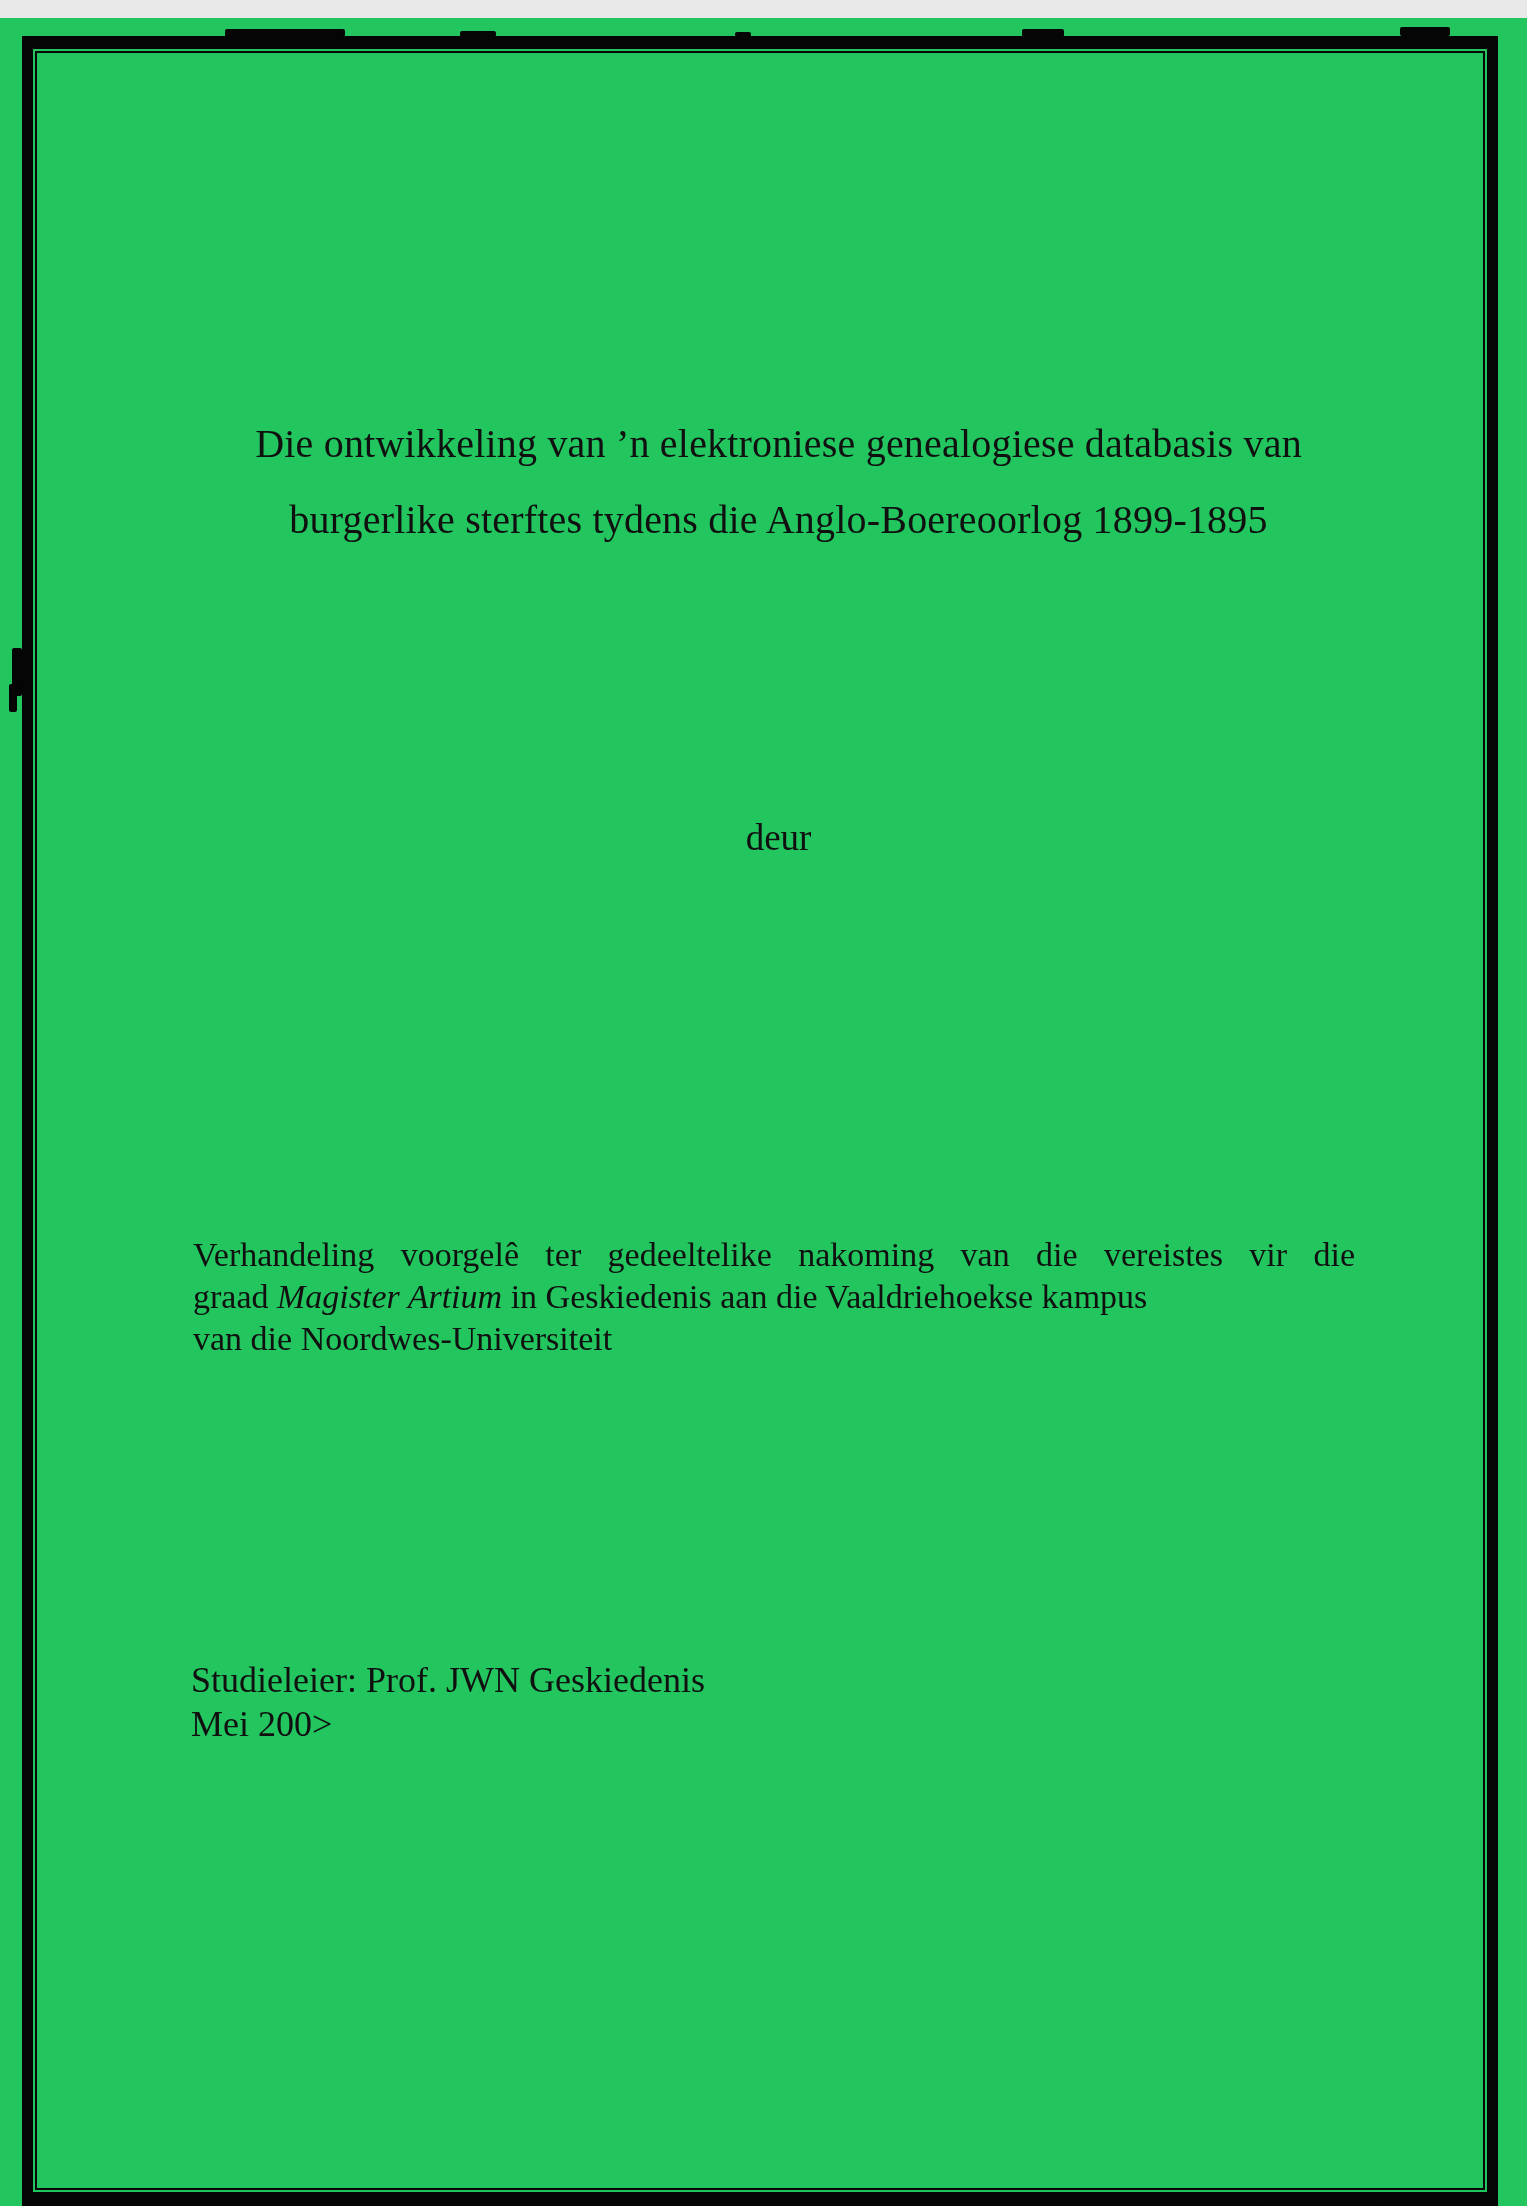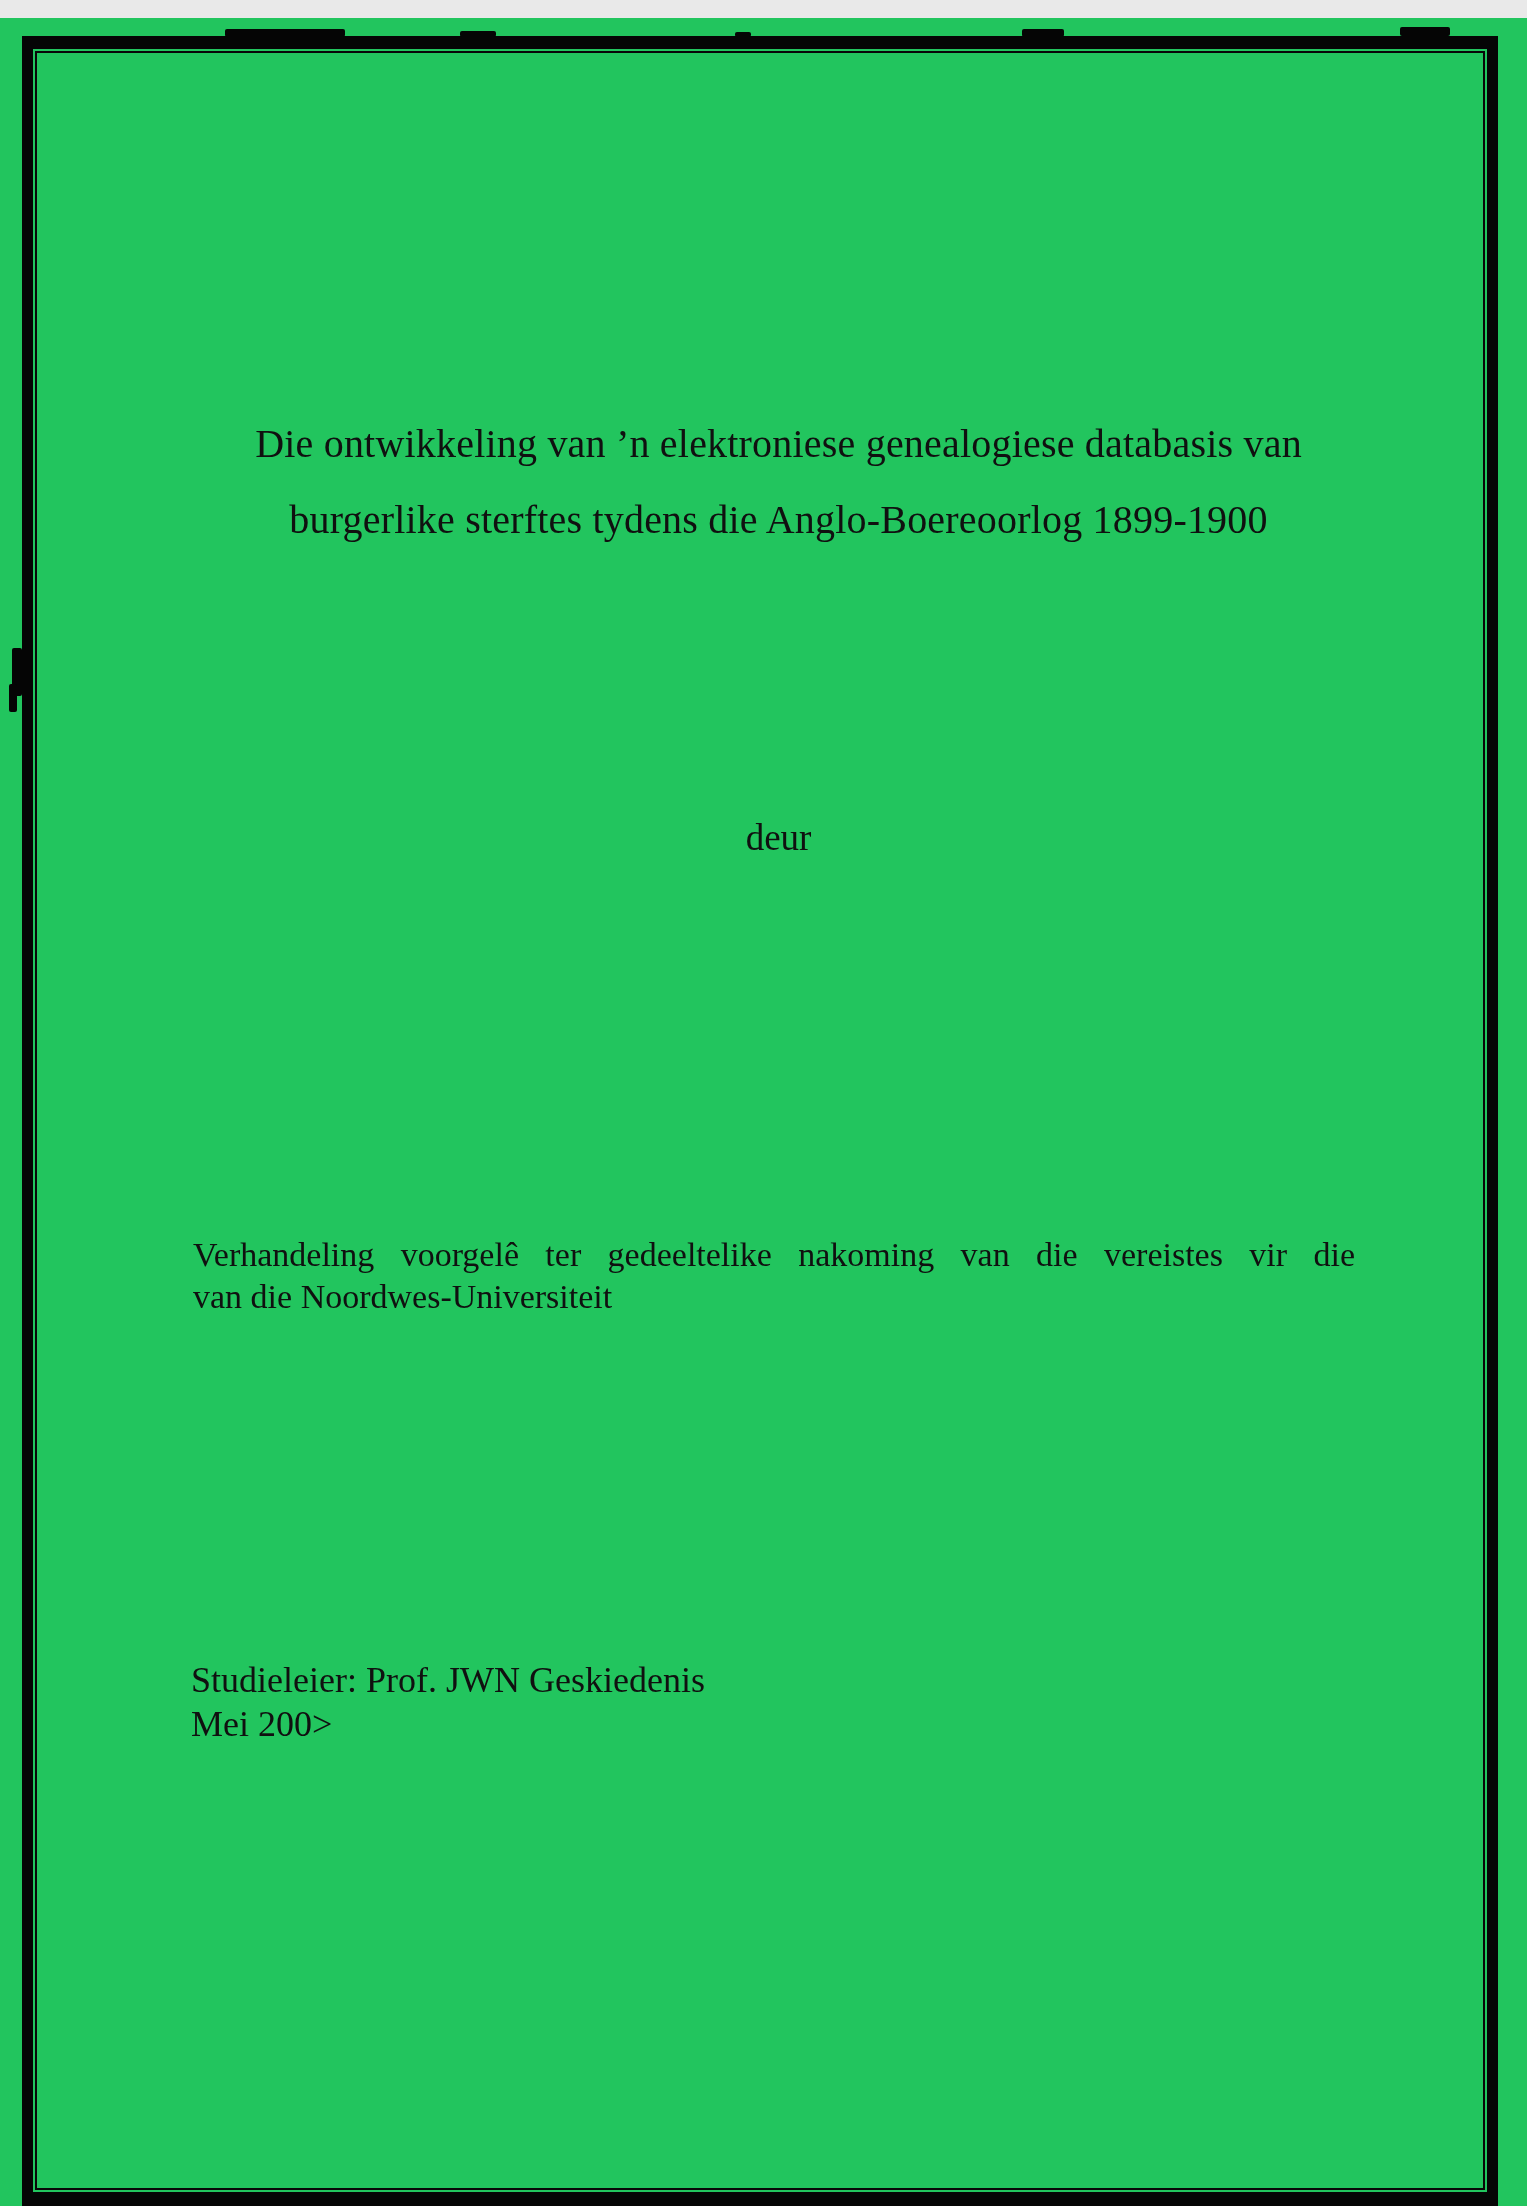--- a/index.html
+++ b/index.html
@@ -84,28 +84,29 @@
   <div class="art" style="left:1400px;top:9px;width:50px;height:9px;"></div>
   <div class="art" style="left:60px;top:2185px;width:72px;height:8px;"></div>
   <div class="art" style="left:500px;top:2188px;width:228px;height:7px;"></div>
   <div class="art" style="left:1003px;top:2188px;width:108px;height:6px;"></div>
   <div class="art" style="left:1258px;top:2187px;width:122px;height:7px;"></div>
   <div class="art" style="left:12px;top:630px;width:10px;height:48px;"></div>
   <div class="art" style="left:9px;top:666px;width:8px;height:28px;"></div>
 
   <div class="title-block">
     <div>Die ontwikkeling van ’n elektroniese genealogiese databasis van</div>
-    <div>burgerlike sterftes tydens die Anglo-Boereoorlog 1899-1900</div>
+    <div>burgerlike sterftes tydens die Anglo-Boereoorlog 1899-1895</div>
   </div>
 
   <div class="byline">deur</div>
 
 
   <div class="statement">
     <div class="just">Verhandeling voorgelê ter gedeeltelike nakoming van die vereistes vir die</div>
+    <div><span>graad </span><span class="italic">Magister Artium</span><span> in Geskiedenis aan die Vaaldriehoekse kampus</span></div>
     <div>van die Noordwes-Universiteit</div>
   </div>
 
   <div class="supervisor-block">
     <div>Studieleier: Prof. JWN Geskiedenis</div>
     <div>Mei 200&gt;</div>
   </div>
 
 
 </div>

